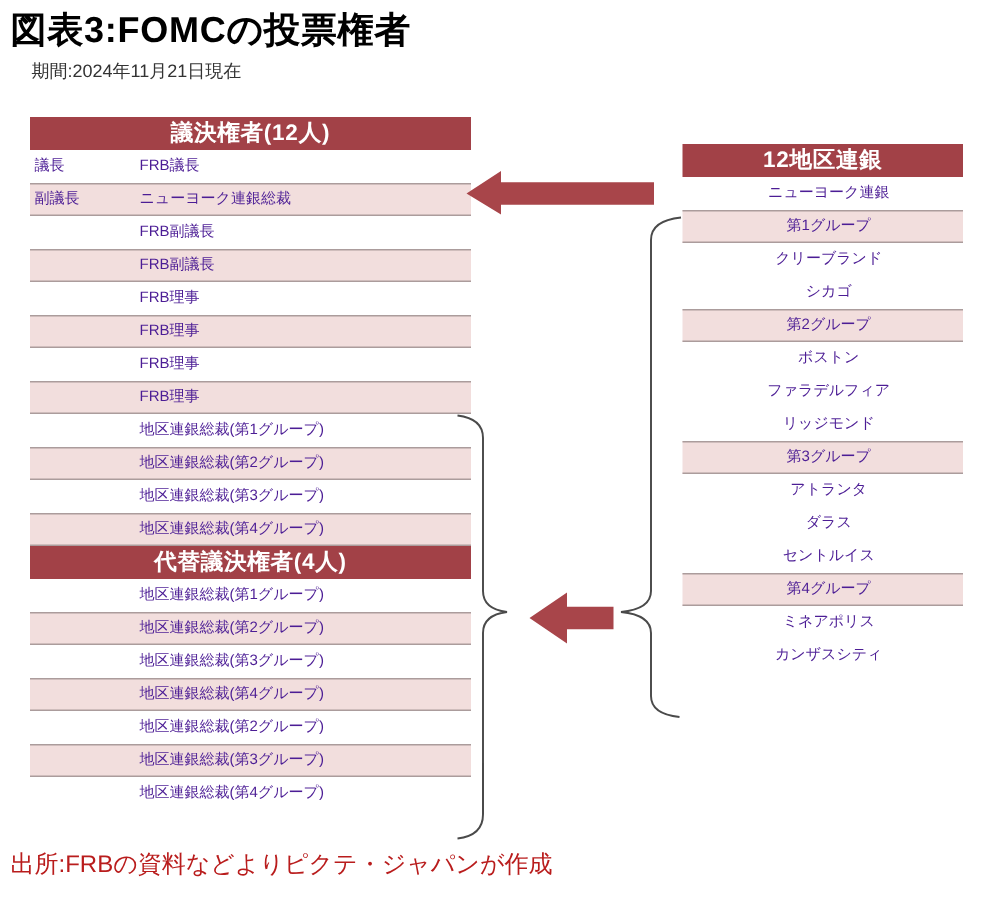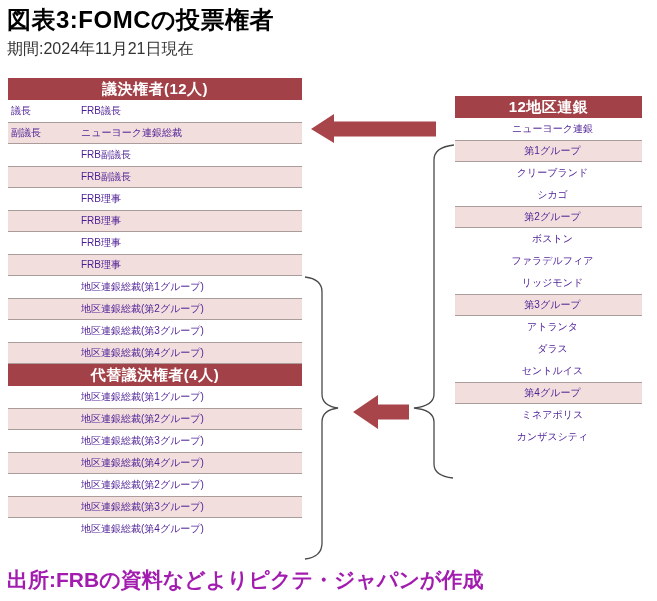--- a/index.html
+++ b/index.html
@@ -2,24 +2,24 @@
 <html><head>
 <meta charset="utf-8">
 <style>
   html,body { margin:0; padding:0; background:#fff; }
   .canvas {
     position:relative; width:657px; height:601px; background:#ffffff;
     font-family:"Liberation Sans", sans-serif; overflow:hidden;
     --red:#a24147; --pink:#f2dedd; --arrow:#a8454a; --brace:#4a4a4a;
   }
   .title { position:absolute; left:7px; top:4px; font-size:24px; font-weight:bold; color:#000; letter-spacing:.5px; white-space:nowrap; }
-  .subtitle { position:absolute; left:7px; top:39px; font-size:16px; color:#333; white-space:nowrap; }
-  .source { position:absolute; left:7px; top:566px; font-size:21px; color:#a21caf; white-space:nowrap;font-weight:bold; }
+  .subtitle { position:absolute; left:21px; top:39px; font-size:12px; color:#333; white-space:nowrap; }
+  .source { position:absolute; left:7px; top:566px; font-size:16px; color:#b91c1c; white-space:nowrap; }
 
-  .ltable { position:absolute; left:8px; top:78px; width:294px; }
+  .ltable { position:absolute; left:20px; top:78px; width:294px; }
   .rtable { position:absolute; left:455px; top:96px; width:187px; }
 
   .hdr {
     height:22px; line-height:22px; box-sizing:border-box;
     background:var(--red); color:#fff; font-weight:bold;
     text-align:center; font-size:15px; letter-spacing:.5px;
   }
   .row { height:22px; line-height:22px; box-sizing:border-box; display:flex; font-size:10px; color:#4c1d95; background:#fff; }
   .row.pink { background:var(--pink); border-top:1px solid #ab9c9c; border-bottom:1px solid #ab9c9c; line-height:20px; }
   .row .lbl { flex:none; width:62px; padding-left:3px; white-space:nowrap; }

